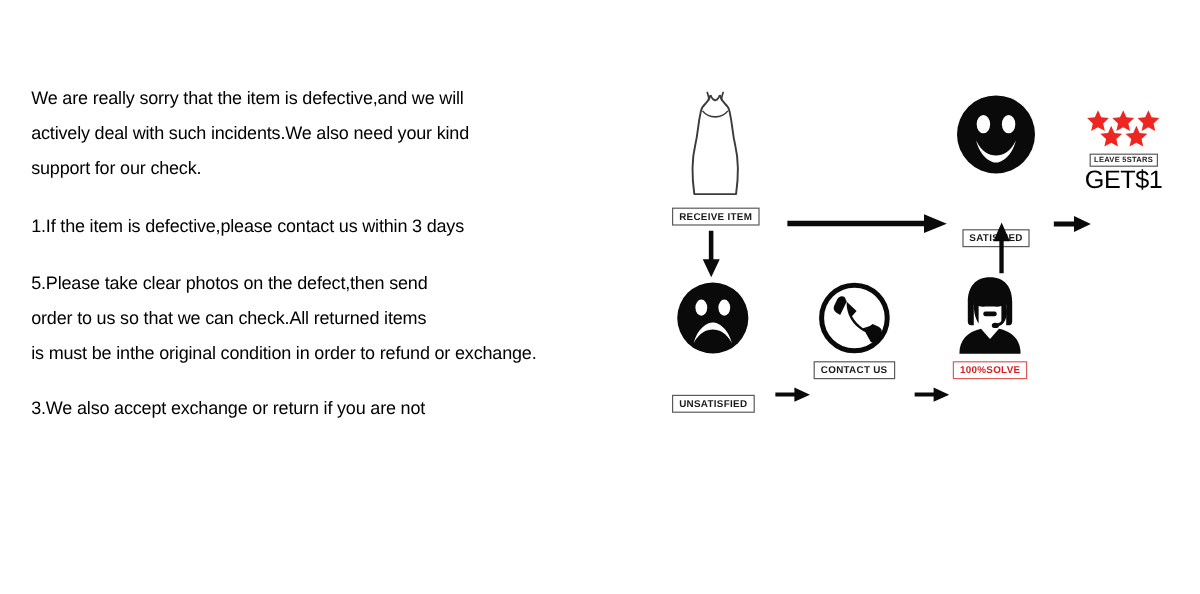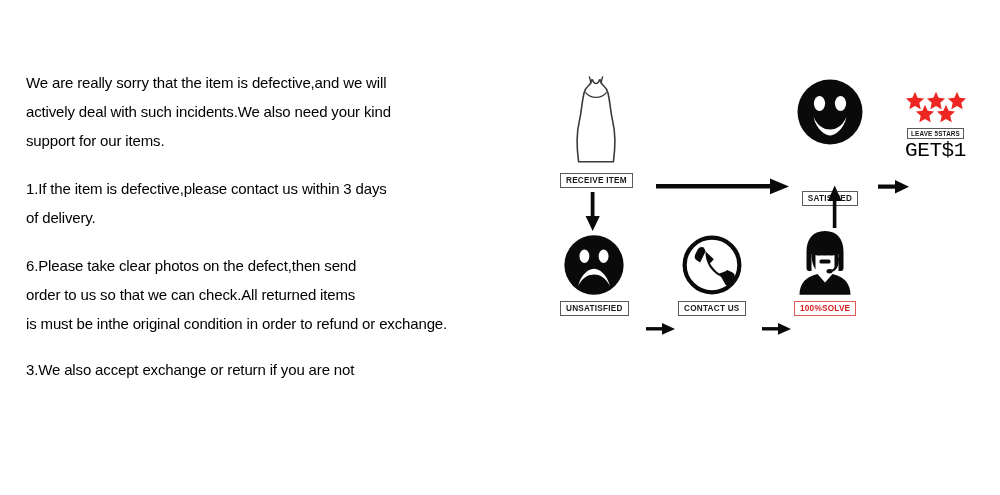--- a/index.html
+++ b/index.html
@@ -78,28 +78,27 @@
     font-size: 6.3px;
     padding: 1px 3px 0.5px 3px;
     letter-spacing: 0.2px;
   }
   .getcash {
     font-size: 21px;
     font-weight: 400;
     letter-spacing: -0.4px;
     margin-top: 1px;
     line-height: 1;
-    font-family: Liberation Mono, monospace;
   }
 
   
   #node-receive   { left: 12px;  top: 10px;  }
   #node-satisfied { left: 248px; top: 12px; gap: 40px;  }
   #node-stars     { left: 356px; top: 25px;  }
-  #node-unsat     { left: 12px;  top: 168px; }
+  #node-unsat     { left: 12px;  top: 168px; gap: 28px; }
   #node-contact   { left: 130px; top: 168px; }
   #node-solve     { left: 246px; top: 164px; }
 
   
   .arrow { position: absolute; }
   #arrow-top     { left: 108px; top: 112px; }
   #arrow-down    { left: 36px;  top: 126px; }
   #arrow-sat-star{ left: 330px; top: 112px; }
   #arrow-unsat-contact { left: 98px;  top: 255px; }
   #arrow-contact-solve { left: 214px; top: 255px; }
@@ -111,30 +110,29 @@
 </style>
 </head>
 <body>
 
 <div class="text-col">
 
 
   <p class="para">
     <span class="ln">We are really sorry that the item is defective,and we will</span>
     <span class="ln">actively deal with such incidents.We also need your kind</span>
-    <span class="ln">support for our items.</span>
+    <span class="ln">support for our check.</span>
   </p>
 
   <p class="para">
     <span class="ln">1.If the item is defective,please contact us within 3 days</span>
-    <span class="ln">of delivery.</span>
   </p>
 
   <p class="para tight">
-    <span class="ln">6.Please take clear photos on the defect,then send</span>
+    <span class="ln">5.Please take clear photos on the defect,then send</span>
     <span class="ln">order to us so that we can check.All returned items</span>
     <span class="ln">is must be inthe original condition in order to refund or exchange.</span>
   </p>
 
   <p class="para">
     <span class="ln">3.We also accept exchange or return if you are not</span>
   </p>
 
 </div>
 

